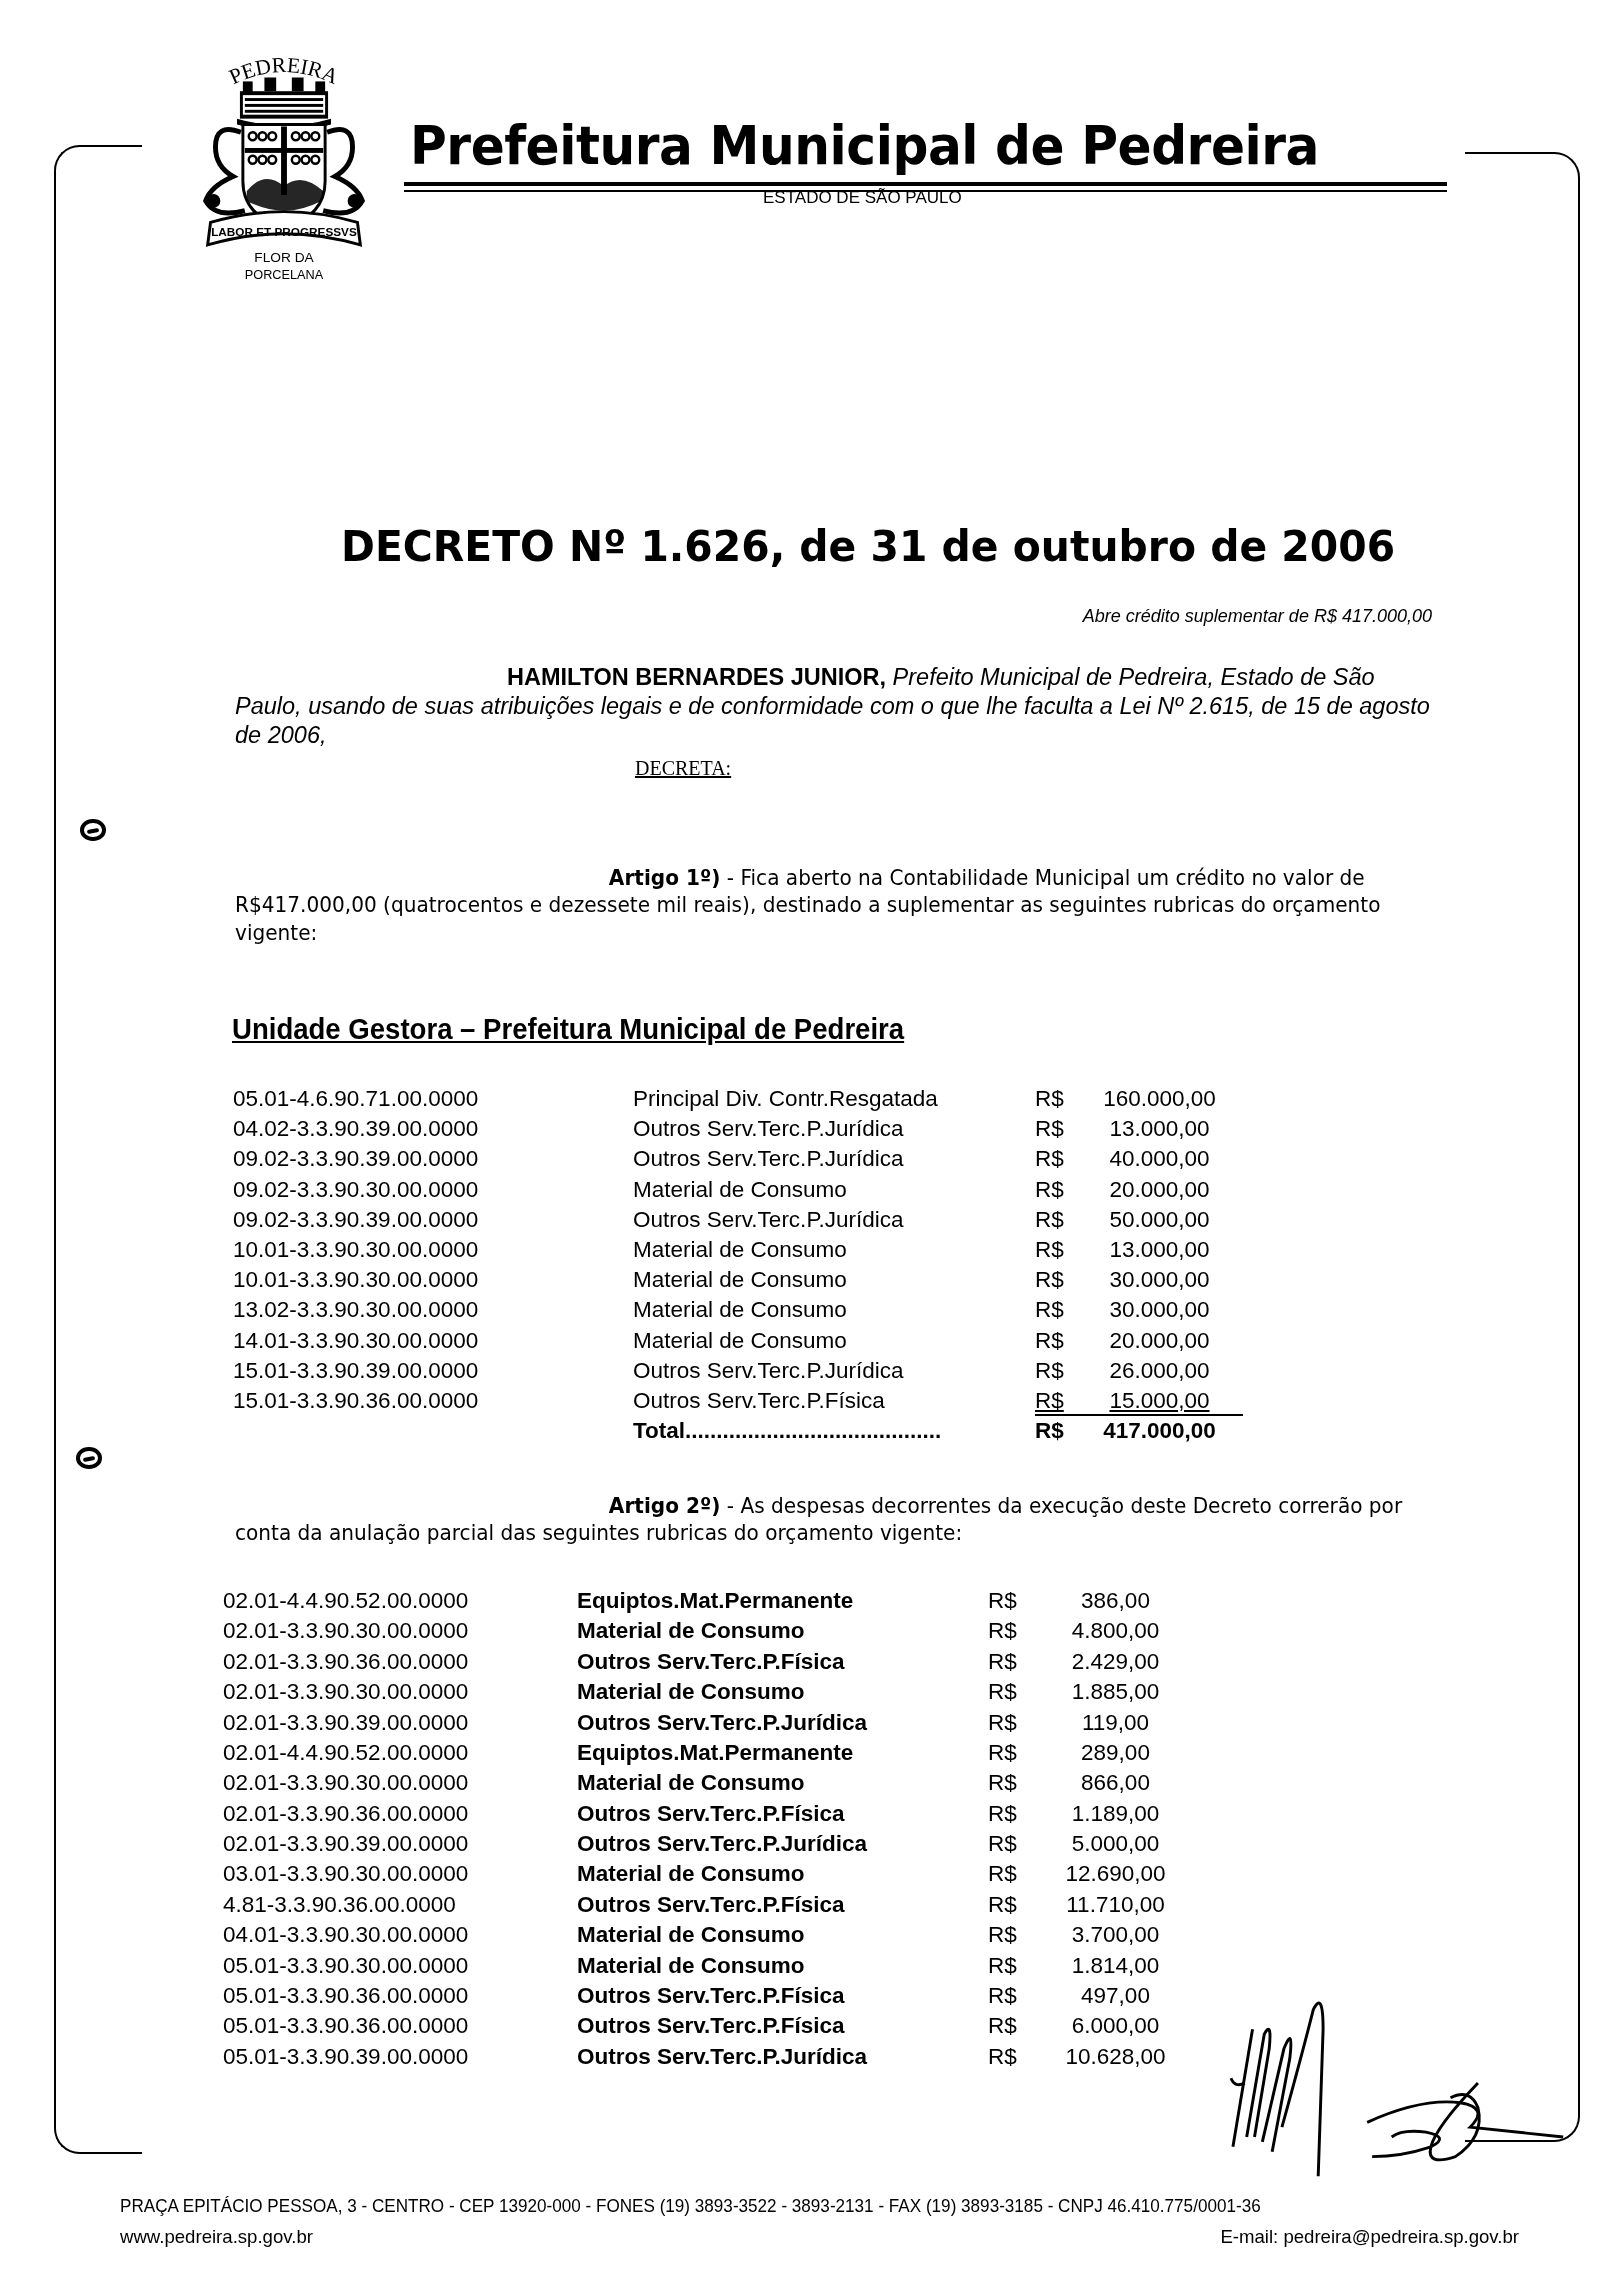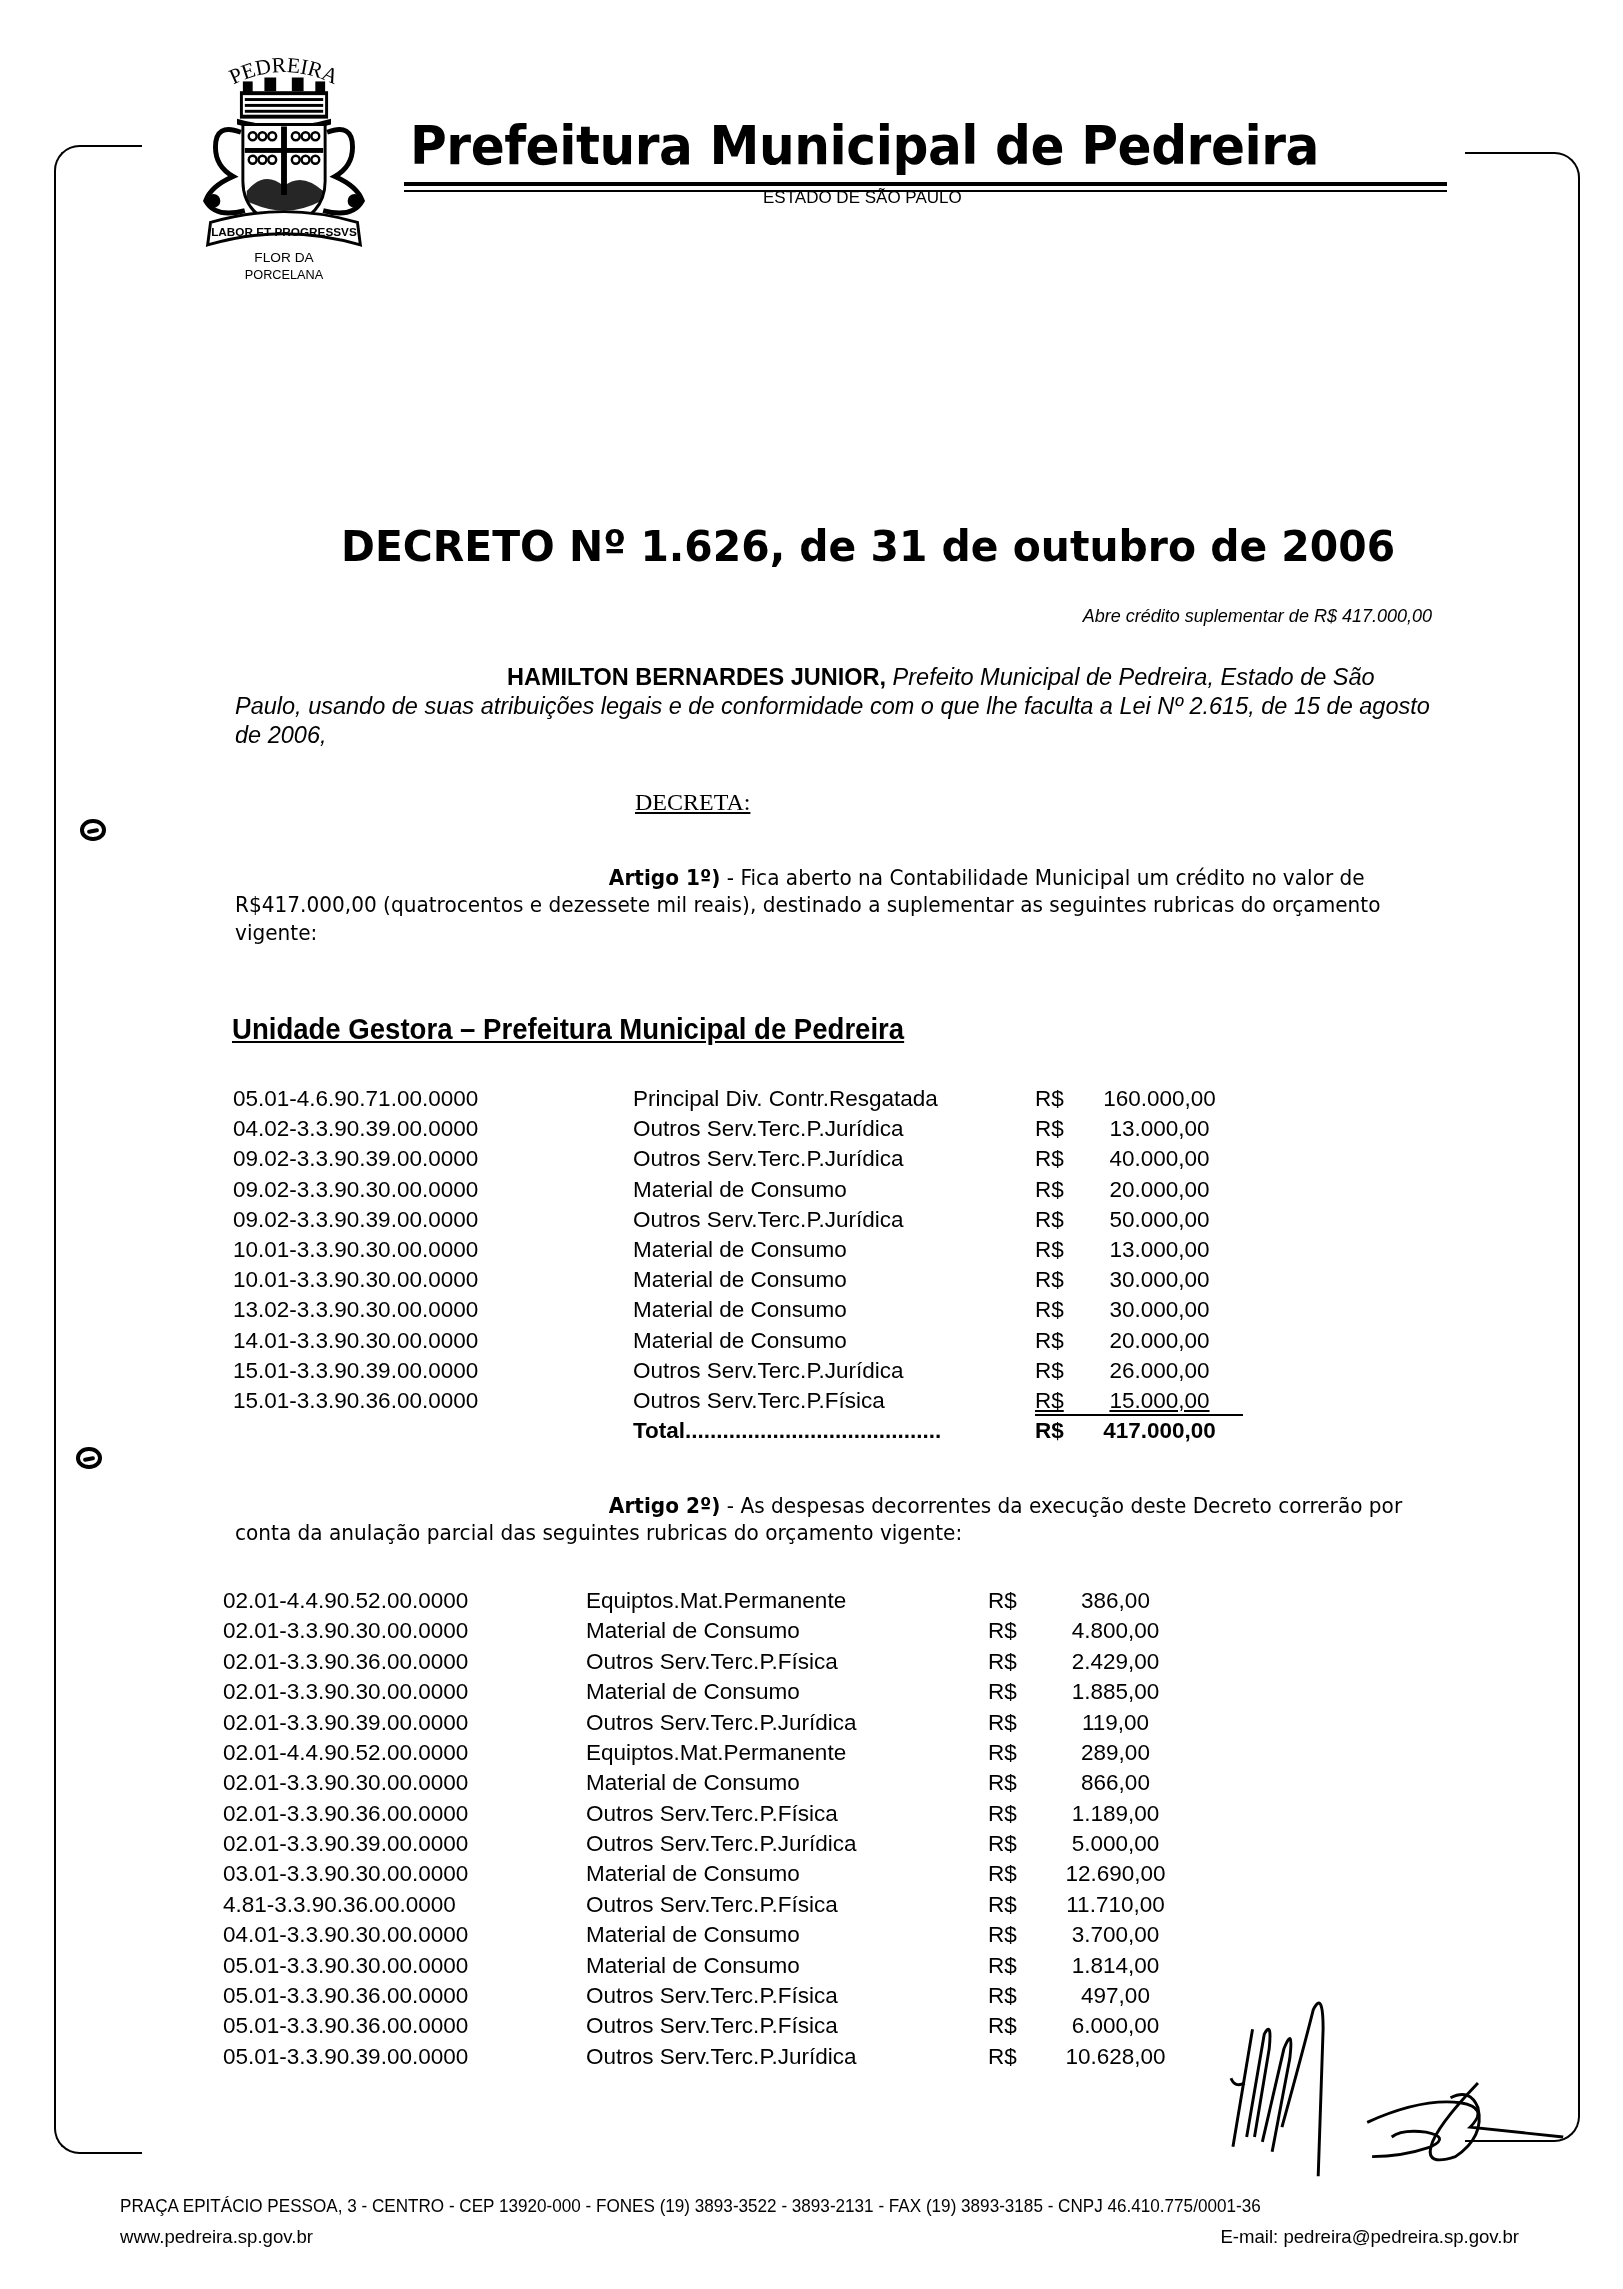--- a/index.html
+++ b/index.html
@@ -20,21 +20,21 @@
   .state { left: 763px; top: 188px; font-size: 17px; white-space: nowrap; }
 
   
   .decree-title { left: 341px; top: 521px; font-family: "DejaVu Sans", sans-serif; font-weight: bold; font-size: 43px; white-space: nowrap; transform: scaleX(0.95); transform-origin: left top; }
   .summary { right: 191px; top: 606px; font-style: italic; font-size: 18px; white-space: nowrap; }
   .preamble { left: 235px; top: 663px; width: 1196px; font-size: 23.5px; line-height: 29px; }
   .preamble .indent { display: inline-block; width: 272px; }
   .preamble b { font-weight: bold; }
   .preamble i { font-style: italic; }
 
-  .decreta { left: 635px; top: 789px; font-family: "Liberation Serif", serif; font-size: 24px; text-decoration: underline; white-space: nowrap; }
+  .decreta { left: 635px; top: 757px; font-family: "Liberation Serif", serif; font-size: 20px; text-decoration: underline; white-space: nowrap; }
 
   .article { left: 235px; width: 1196px; font-family: "DejaVu Sans", sans-serif; font-size: 21.6px; line-height: 27.4px; transform: scaleX(0.93); transform-origin: left top; }
   .article .indent { display: inline-block; width: 402px; }
   .art1 { top: 864px; width: 1284px; }
   .art2 { top: 1492px; width: 1284px; }
 
   .unit-heading { left: 232px; top: 1013px; font-weight: bold; font-size: 29px; text-decoration: underline; white-space: nowrap; transform: scaleX(0.95); transform-origin: left top; }
 
   
   .tbl { position: absolute; font-size: 22.5px; }
@@ -43,21 +43,21 @@
   .c-desc { position: absolute; }
   .c-cur { position: absolute; }
   .c-val { position: absolute; text-align: center; }
 
   .t1 { left: 233px; top: 1086px; }
   .t1 .c-desc { left: 400px; }
   .t1 .c-cur { left: 802px; }
   .t1 .c-val { left: 843px; width: 167px; }
 
   .t2 { left: 223px; top: 1588px; }
-  .t2 .c-desc { left: 363px; }
+  .t2 .c-desc { left: 354px; font-weight: bold; }
   .t2 .c-cur { left: 765px; }
   .t2 .c-val { left: 814px; width: 157px; }
 
   .ul { text-decoration: underline; }
   .total-row { font-weight: bold; }
   .total-line { position: absolute; height: 2px; background: #000; }
 
   
   .hole { width: 25.5px; height: 21.6px; border: 4.9px solid #000; border-radius: 50%; box-sizing: border-box; }
   .hole::after { content: ""; position: absolute; left: 2.9px; top: 5.9px; width: 11.8px; height: 3.9px; background: #000; border-radius: 2px; transform: rotate(-10deg); }

